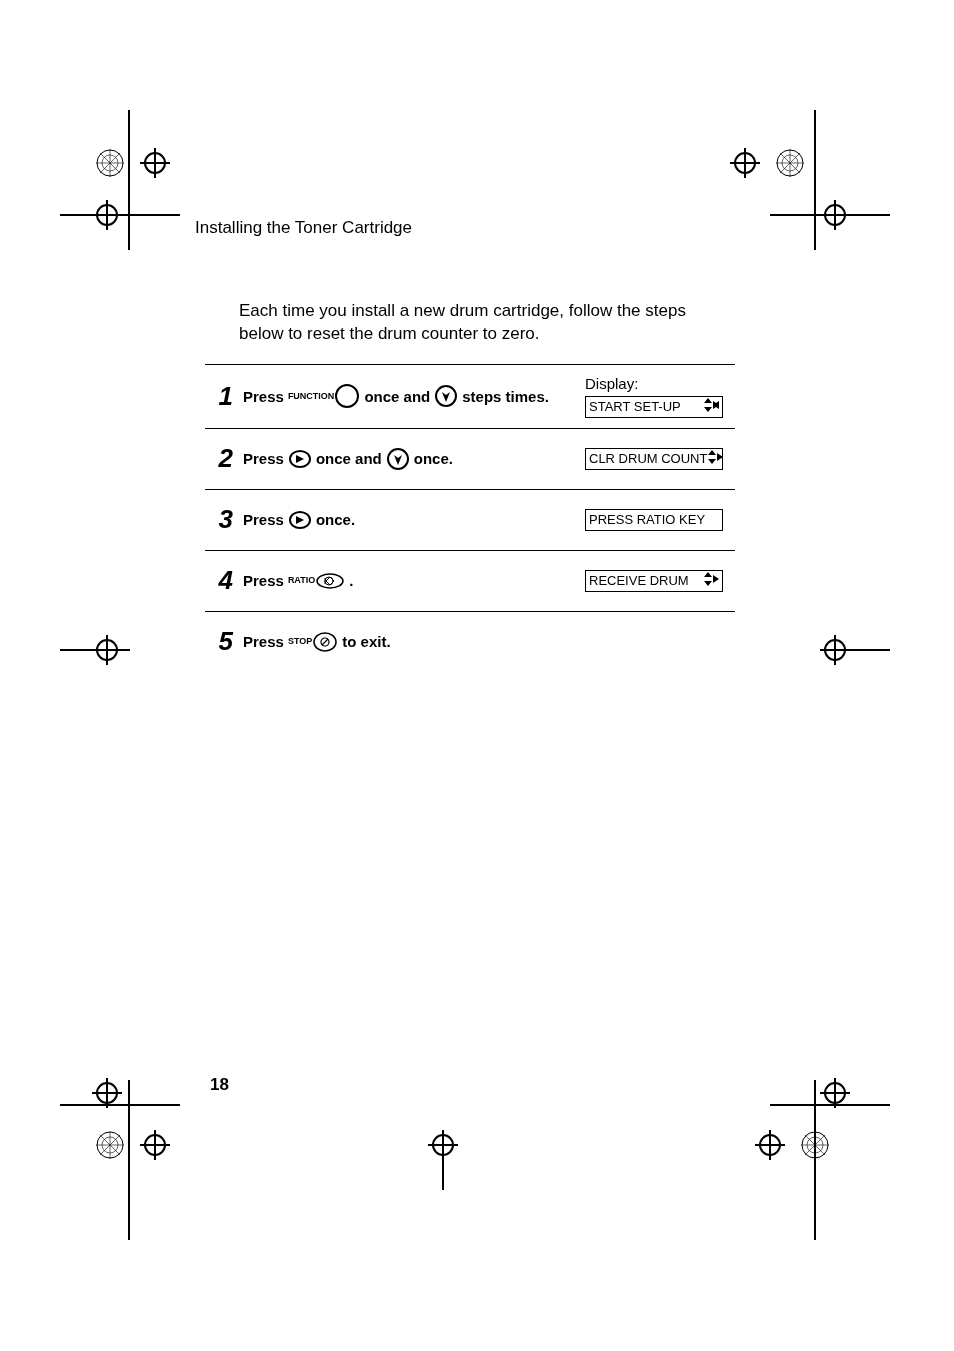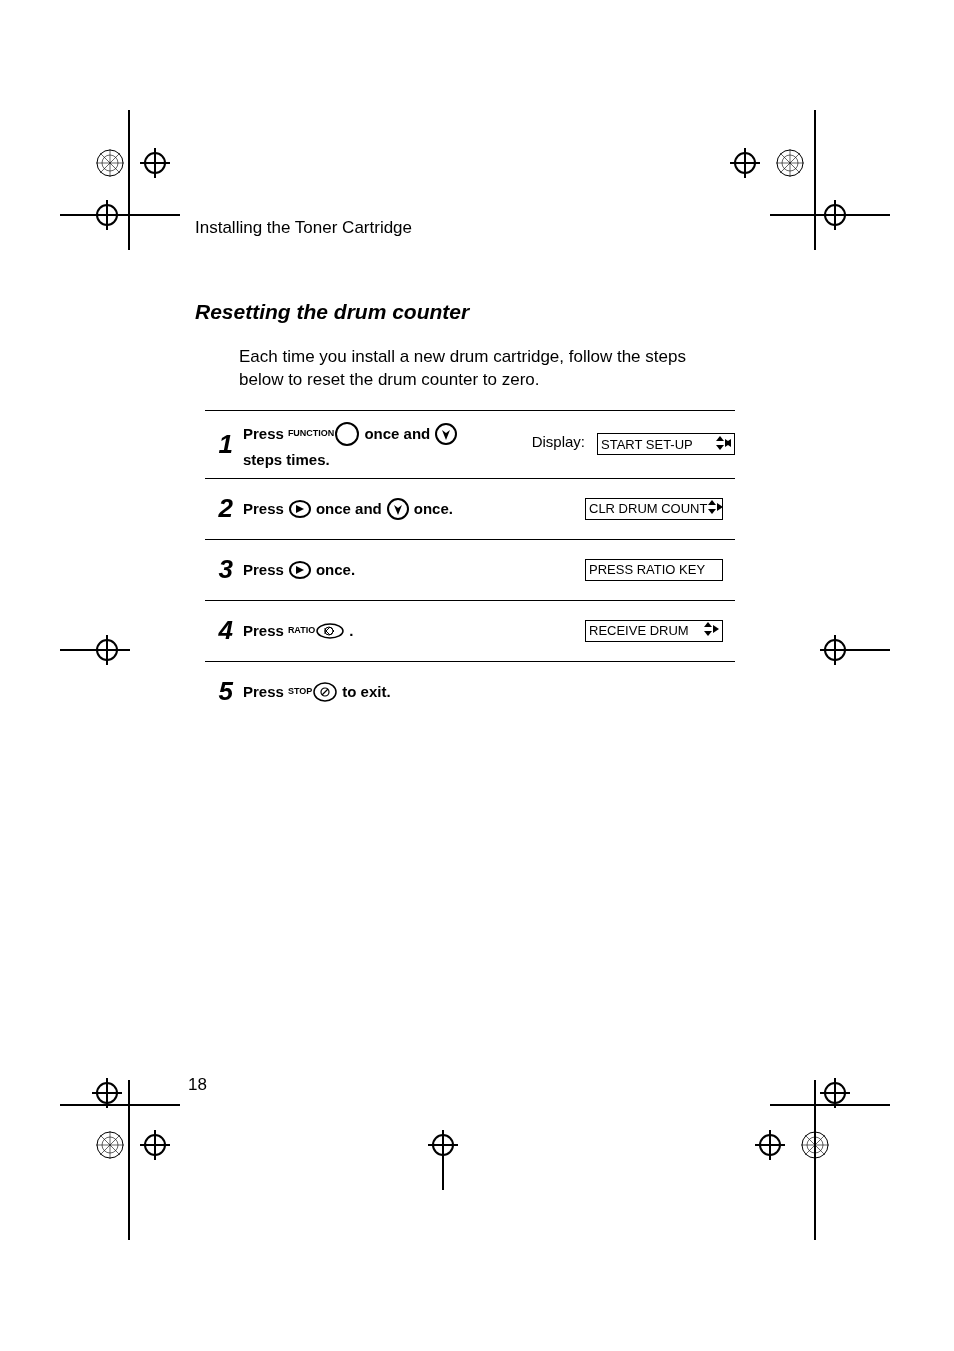--- a/index.html
+++ b/index.html
@@ -74,22 +74,22 @@
     font-weight: bold;
     flex: 1 1 auto;
     display: flex;
     align-items: center;
     flex-wrap: wrap;
     gap: 4px;
   }
   .display-col {
     flex: 0 0 150px;
     display: flex;
-    flex-direction: row;
-    gap: 12px;
+    flex-direction: column;
+    gap: 4px;
     align-items: flex-start;
   }
   .display-label { font-size: 15px; }
   .lcd {
     border: 1.5px solid #000;
     height: 22px;
     width: 138px;
     font-size: 13px;
     display: flex;
     align-items: center;
@@ -113,24 +113,24 @@
     align-items: center;
     line-height: 1;
   }
   .key-stack .lbl {
     font-size: 9px;
     font-weight: bold;
   }
 
   .page-num {
     position: absolute;
-    left: 188px;
+    left: 210px;
     top: 1075px;
     font-size: 17px;
-    font-weight: normal;
+    font-weight: bold;
   }
 </style>
 </head>
 <body>
 
 <div class="page">
 
   <div class="mark" style="left:84px; top:110px;">
     <svg width="90" height="140">
         <line x1="45" y1="0" x2="45" y2="140" stroke="#000" stroke-width="2"></line>
@@ -314,21 +314,20 @@
           <line x1="1" y1="15" x2="29" y2="15"></line>
           <line x1="5" y1="5" x2="25" y2="25"></line>
           <line x1="25" y1="5" x2="5" y2="25"></line>
         </g>
       </svg>
   </div>
 
   <div class="content">
     <div class="running-head">Installing the Toner Cartridge</div>
 
-    <div class="section-title">Resetting the drum counter</div>
 
     <div class="intro">Each time you install a new drum cartridge, follow the steps below to reset the drum counter to zero.</div>
 
     <div class="steps">
 
       <div class="step-row">
         <div class="step-num">1</div>
         <div class="step-text">
           <span>Press</span>
           <span class="key-stack">

